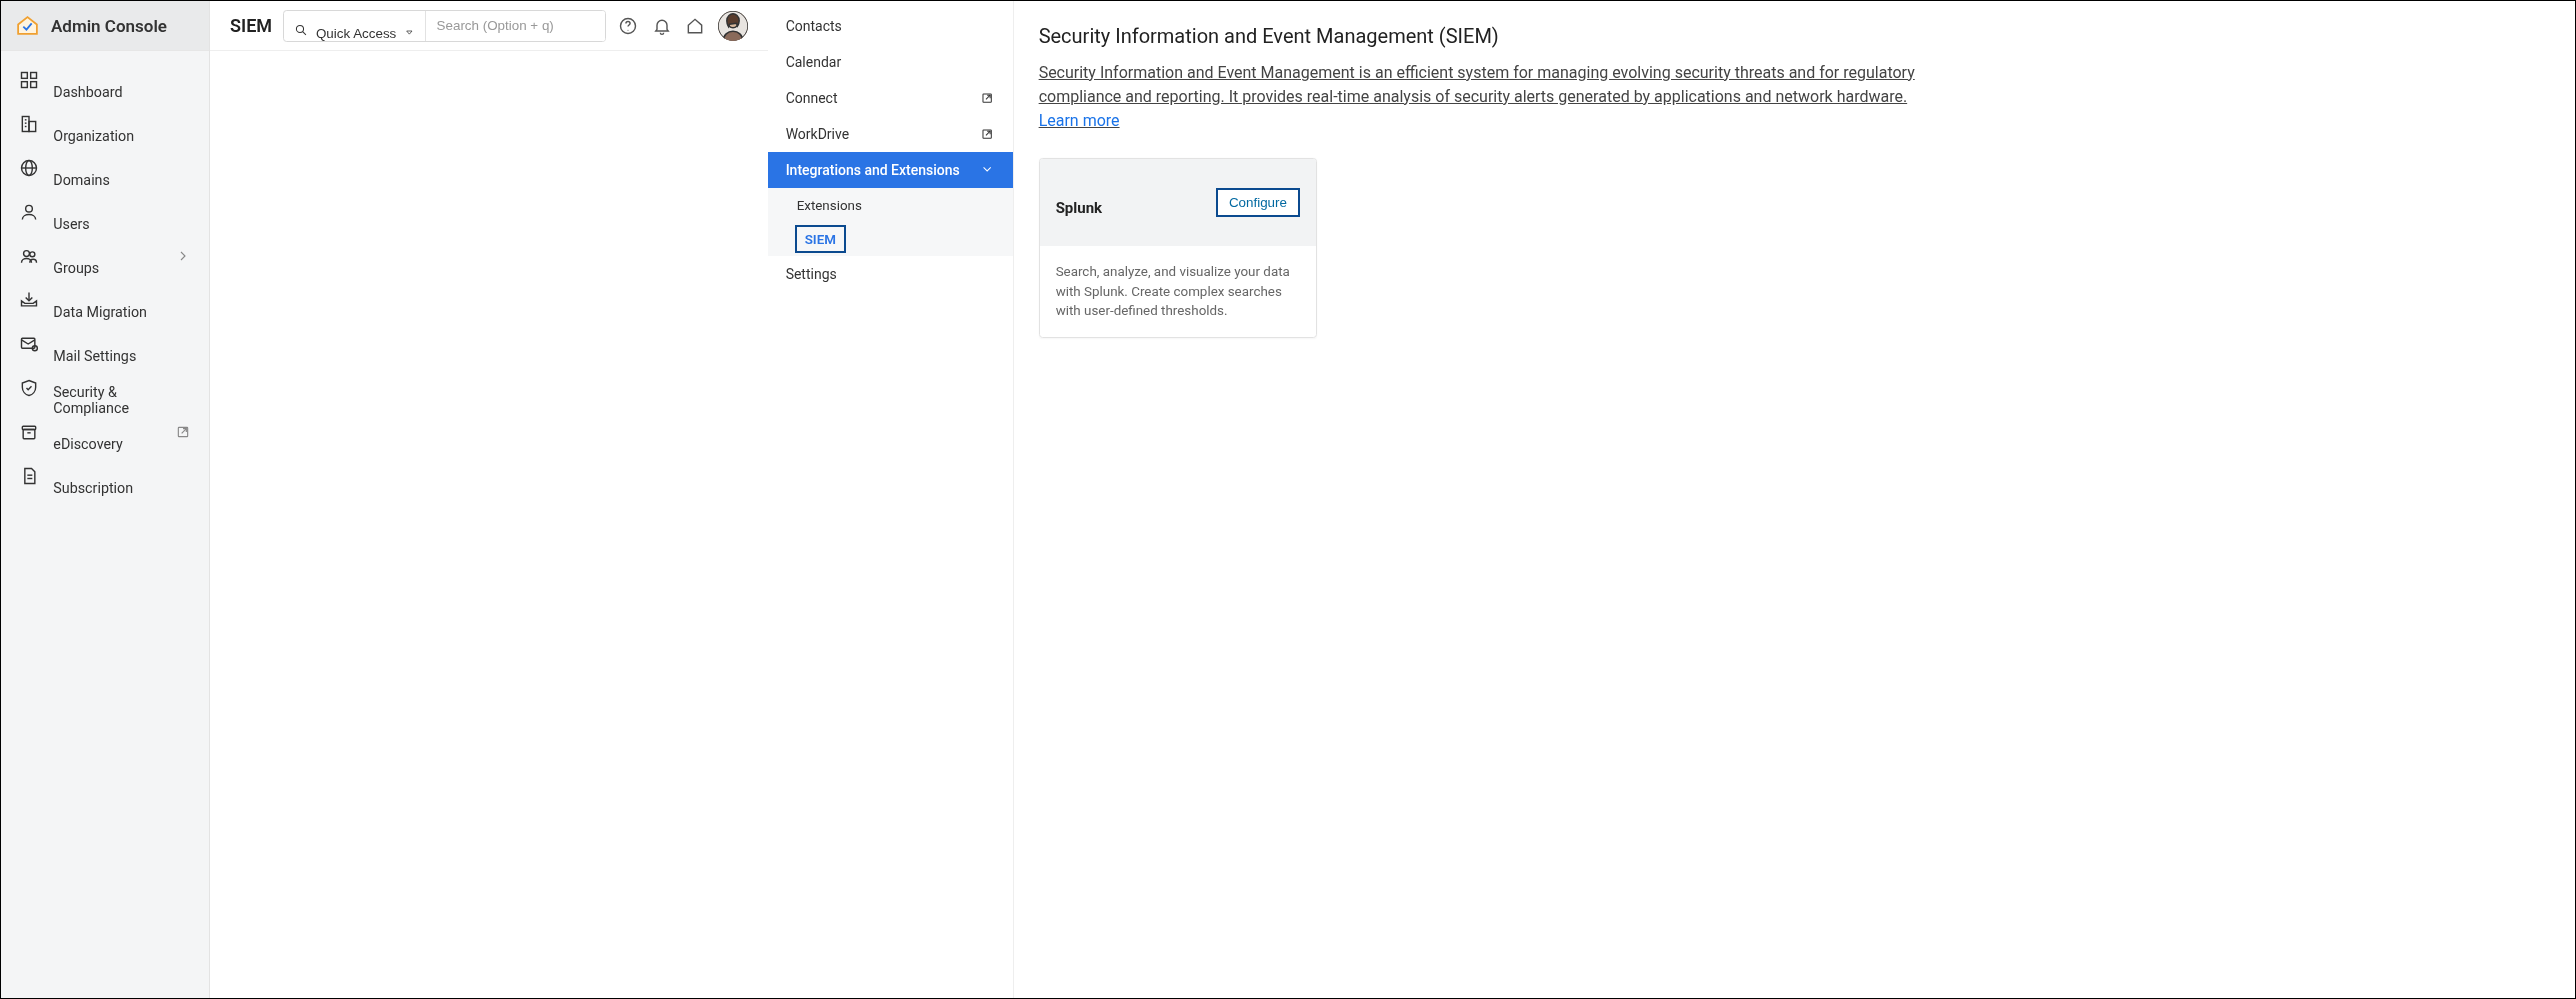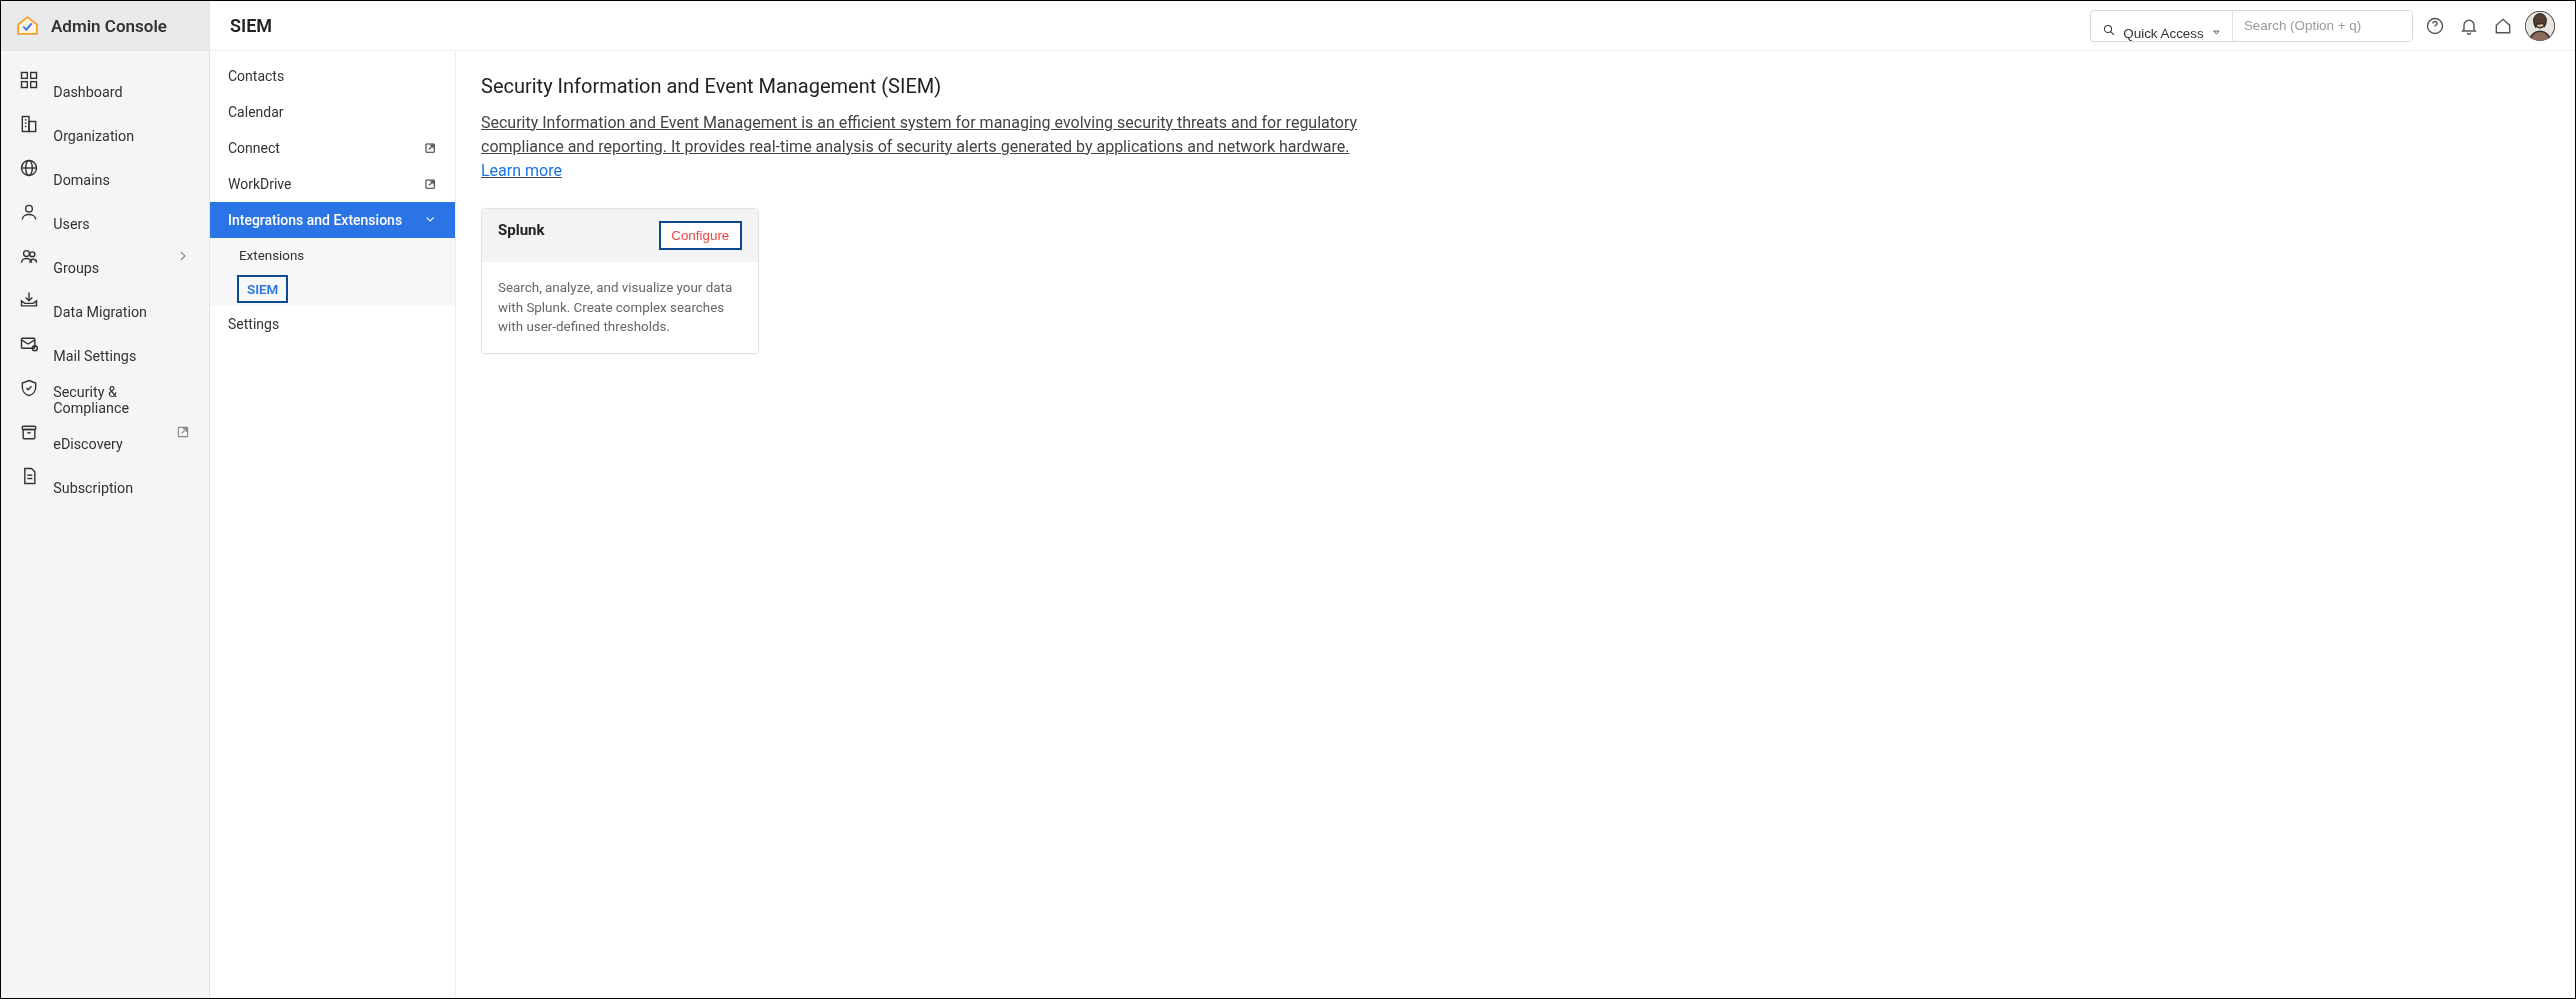--- a/index.html
+++ b/index.html
@@ -8,21 +8,21 @@
 .sidebar { width: 209px; background: #f4f5f6; border-right: 0.9px solid #e3e3e3; display: flex; flex-direction: column; }
 .sidebar-header { display: flex; align-items: center; height: 50px; padding: 0 14.3px; gap: 10.7px; border-bottom: 0.9px solid #e6e6e6; background: #e9eaeb; }
 .logo { width: 25px; height: 25px; }
 .sidebar-title { font-size: 17px; font-weight: 600; color: #333; }
 .nav { flex: 1; padding-top: 7.2px; }
 .nav-item { display: flex; align-items: center; height: 44px; padding: 0 18px; gap: 14.3px; font-size: 14.3px; color: #333; cursor: pointer; position: relative; }
 .nav-item .icon { width: 20px; height: 20px; display: flex; align-items: center; justify-content: center; flex-shrink: 0; }
 .nav-item .label { flex: 1; margin-top: 24px; }
 .nav-item .right-icon { width: 16px; height: 16px; display: flex; align-items: center; justify-content: center; color: #888; }
 .nav-item.highlighted { outline: 2.7px solid #0b4a8f; outline-offset: -2.7px; background: #e1e2e3; }
-.content { flex: 1; display: flex; flex-direction: column; }
+.content { flex: 1; display: flex; flex-direction: row; }
 .topbar { height: 50px; display: flex; align-items: center; padding: 0 20px; border-bottom: 0.9px solid #eee; gap: 10.7px; }
 .page-header { font-size: 18px; font-weight: 600; color: #222; flex: 1; }
 .quick-access { display: flex; align-items: center; border: 0.9px solid #d8d8d8; border-radius: 3.6px; height: 32px; overflow: hidden; }
 .qa-btn { display: flex; align-items: flex-end; gap: 7.2px; padding: 0 10.7px; height: 100%; font-size: 13.4px; color: #333; background: transparent; border: none; cursor: pointer; border-right: 0.9px solid #e2e2e2; }
 .qa-input { border: none; outline: none; padding: 0 10.7px; font-size: 13.4px; width: 179px; height: 100%; color: #333; }
 .qa-input::placeholder { color: #999; }
 .topbar-icon { width: 23px; height: 23px; display: flex; align-items: center; justify-content: center; cursor: pointer; color: #555; }
 .avatar { width: 30px; height: 30px; border-radius: 50%; background: linear-gradient(135deg,#d8b89a,#a67c68); overflow: hidden; cursor: pointer; }
 .main { flex: 1; display: flex; }
 .subnav { width: 246px; border-right: 0.9px solid #eee; padding-top: 7.2px; }
@@ -32,23 +32,23 @@
 .subnav-sub { background: #f6f7f8; }
 .subnav-sub .subnav-item { padding-left: 29px; height: 34px; font-size: 13.4px; }
 .subnav-sub .subnav-item.selected { font-weight: 600; color: #2a74e5; }
 .subnav-sub .subnav-item.selected .box { outline: 2.7px solid #0b4a8f; padding: 4.5px 8px; display: inline-block; }
 .extlink { width: 14.3px; height: 14.3px; }
 .detail { flex: 1; padding: 23px 25px; }
 .detail h1 { font-size: 20px; font-weight: 400; margin-bottom: 12.5px; color: #222; }
 .detail p { font-size: 16px; color: #444; line-height: 1.5; max-width: 878px; text-decoration: underline; }
 .detail p a { color: #1a73e8; text-decoration: none; }
 .card { margin-top: 25px; width: 278px; border: 0.9px solid #e2e2e2; border-radius: 3.6px; overflow: hidden; box-shadow: 0 0.9px 1.8px rgba(0,0,0,.04); }
-.card-header { display: flex; align-items: flex-start; justify-content: space-between; padding: 12px 16px; background: #f2f3f4; }
+.card-header { display: flex; align-items: flex-end; justify-content: space-between; padding: 29px 16px; background: #f2f3f4; }
 .card-title { font-size: 15px; font-weight: 700; color: #222; }
-.configure-btn { border: 2.7px solid #0b4a8f; background: #fff; color: #ef4444; font-size: 13.4px; padding: 5.4px 10.7px; cursor: pointer; }
+.configure-btn { border: 2.7px solid #0b4a8f; background: #fff; color: #0369a1; font-size: 13.4px; padding: 5.4px 10.7px; cursor: pointer; }
 .card-body { padding: 16px; font-size: 13.4px; color: #666; line-height: 1.45; }
 svg { stroke: currentColor; fill: none; stroke-width: 1.7; }
 </style>
 </head>
 <body>
 
 <div class="app">
 
   <aside class="sidebar">
     <div class="sidebar-header">

